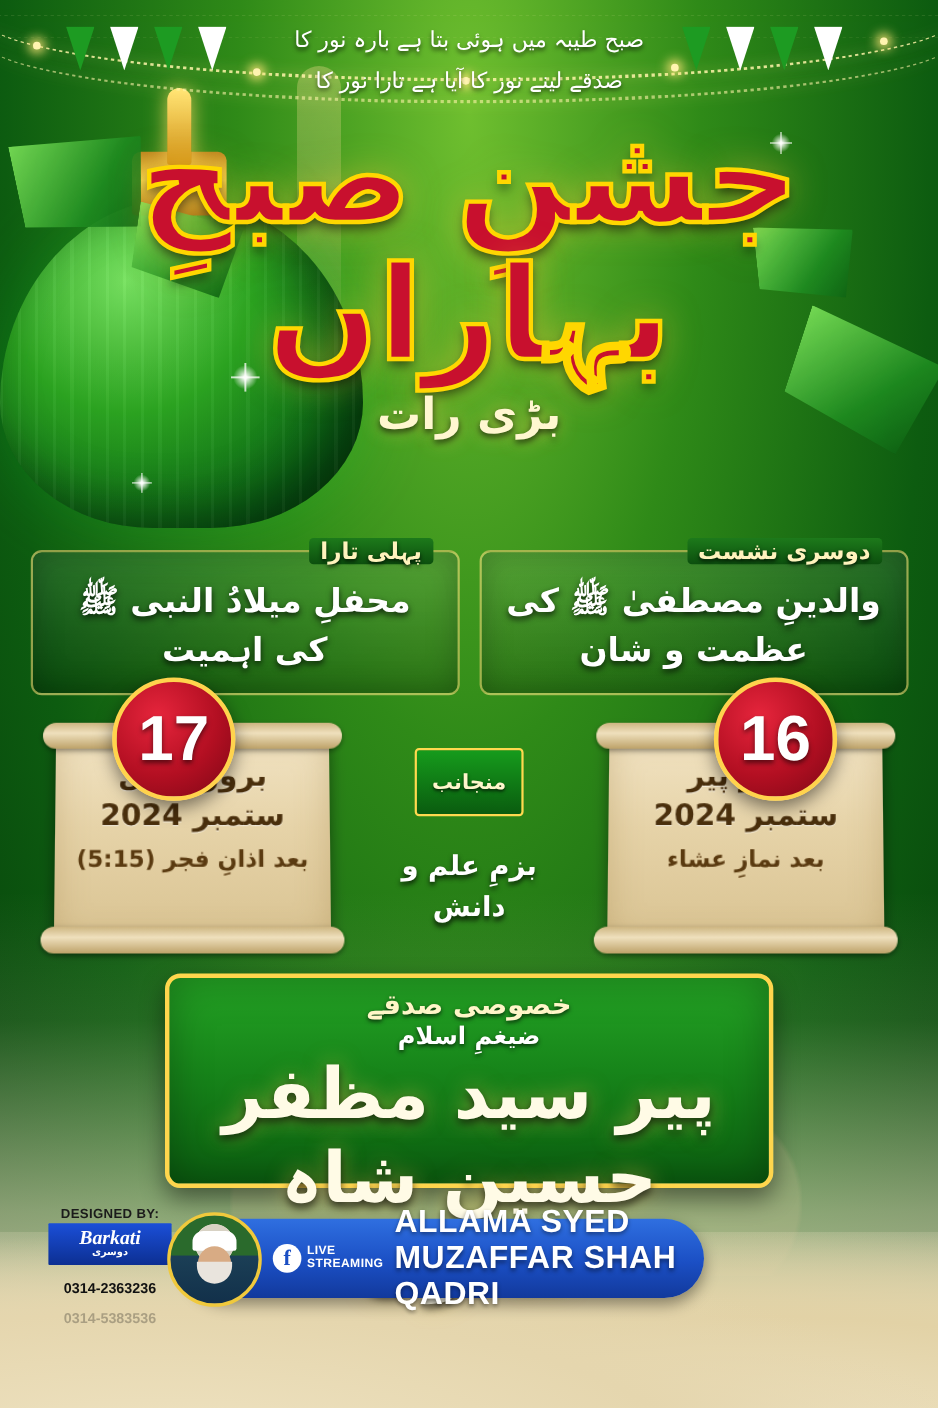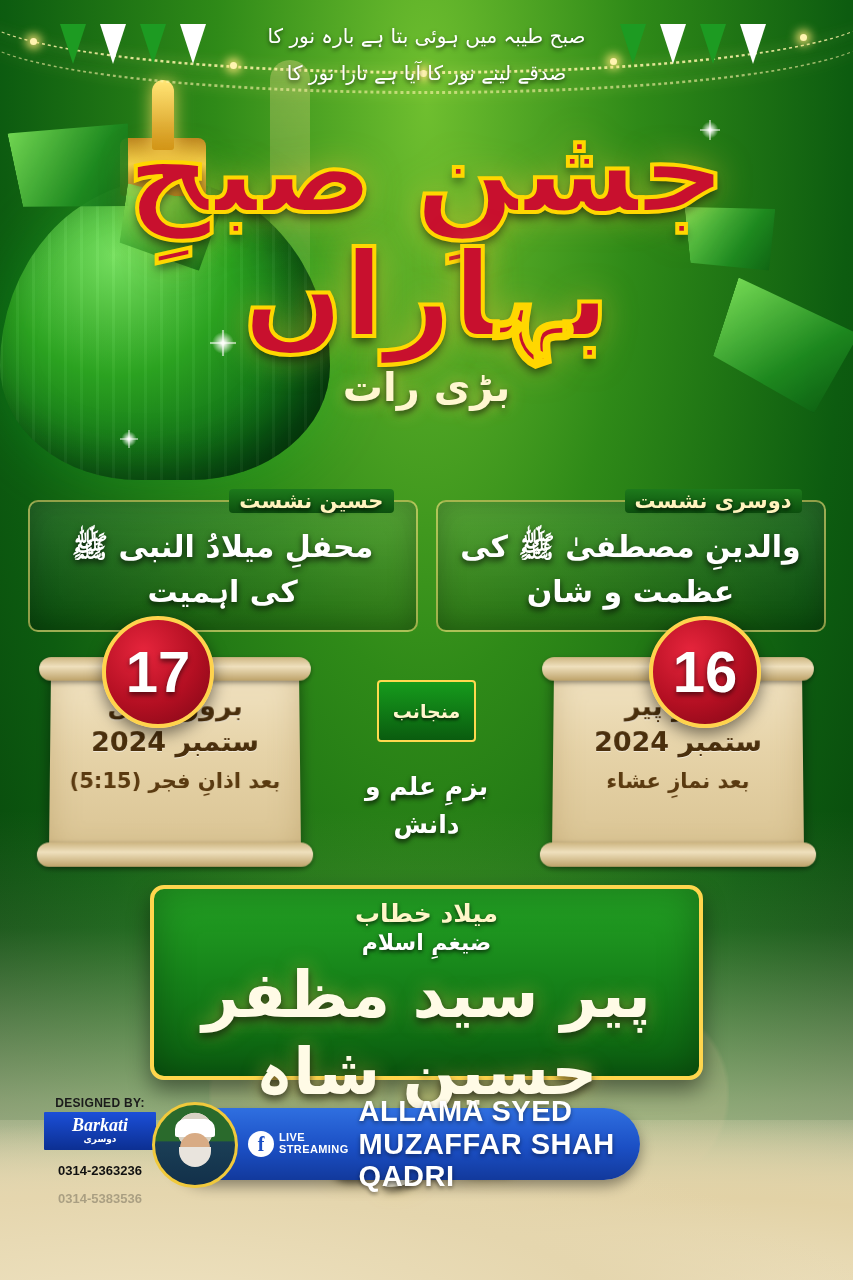--- a/index.html
+++ b/index.html
@@ -150,21 +150,21 @@
     color: #ffffff;
     text-shadow: 0 2px 4px rgba(0,0,0,.6);
     font-size: 20px;
     line-height: 1.85;
     font-family: "DejaVu Sans", "Liberation Sans", sans-serif;
   }
 
   
   .title-block {
     position: absolute;
-    top: 110px; left: 0; right: 0;
+    top: 100px; left: 0; right: 0;
     text-align: center;
     direction: rtl;
   }
   .title-main {
     font-family: "DejaVu Sans", "Liberation Sans", sans-serif;
     font-size: 118px;
     font-weight: bold;
     line-height: 1.05;
     color: #c8102e;
     -webkit-text-stroke: 4px #ffd700;
@@ -555,21 +555,21 @@
     <div>صدقے لینے نور کا آیا ہے تارا نور کا</div>
   </div>
 
   <div class="title-block">
     <div class="title-main">جشنِ صبحِ بہاراں</div>
     <div class="title-sub">بڑی رات</div>
   </div>
 
   <div class="sessions">
     <div class="session">
-      <div class="session-tag">حسین نشست</div>
+      <div class="session-tag">پہلی تارا</div>
       <div class="session-text">محفلِ میلادُ النبی ﷺ کی اہمیت</div>
     </div>
     <div class="session">
       <div class="session-tag">دوسری نشست</div>
       <div class="session-text">والدینِ مصطفیٰ ﷺ کی عظمت و شان</div>
     </div>
   </div>
 
   <div class="dates">
     <div class="scroll right">
@@ -590,21 +590,21 @@
     </div>
     <div class="daybadge b17">17</div>
 
     <div class="center-tag">
       <div class="chip">منجانب</div>
       <div class="sub">بزمِ علم و دانش</div>
     </div>
   </div>
 
   <div class="speaker-panel">
-    <div class="speaker-kicker">میلاد خطاب</div>
+    <div class="speaker-kicker">خصوصی صدقے</div>
     <div class="speaker-title">ضیغمِ اسلام</div>
     <div class="speaker-name">پیر سید مظفر حسین شاہ قادری</div>
   </div>
 
   <div class="designer">
     <div class="lbl">DESIGNED BY:</div>
     <div class="brand">
       <span>Barkati</span>
       <small>دوسری</small>
     </div>

